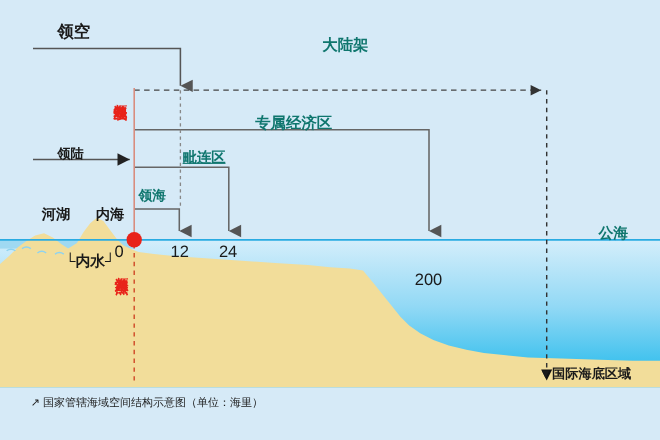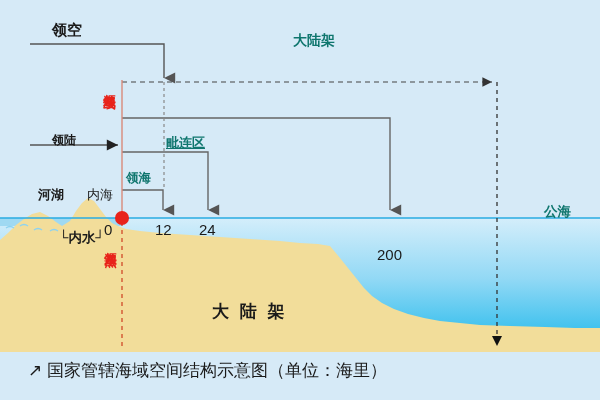--- a/index.html
+++ b/index.html
@@ -85,40 +85,41 @@
 
   </svg>
 
   <div class="lbl blk" style="left:52px;top:22px;font-size:15px;font-weight:bold;">领空</div>
 
   <div class="lbl blk" style="left:52px;top:134px;font-size:12px;font-weight:bold;">领陆</div>
 
   <div class="lbl cyan" style="left:293px;top:33px;font-size:14px;">大陆架</div>
 
 
+  <div class="lbl cyan" style="left:232px;top:104px;font-size:14px;">专属经济区</div>
 
   <div class="lbl cyan" style="left:166px;top:136px;font-size:13px;text-decoration:underline;">毗连区</div>
 
   <div class="lbl cyan" style="left:126px;top:172px;font-size:12.5px;">领海</div>
 
   <div class="lbl red vert" style="left:103px;top:84px;font-size:12.5px;">领海基线</div>
 
   <div class="lbl red vert" style="left:104px;top:242px;font-size:12.5px;">领海基点</div>
 
   <div class="lbl blk" style="left:38px;top:188px;font-size:13px;font-weight:bold;width:16px;line-height:1.05;text-align:center;">河湖</div>
 
-  <div class="lbl blk" style="left:87px;top:188px;font-size:13px;font-weight:normal;width:16px;line-height:1.05;">内海</div>
+  <div class="lbl blk" style="left:87px;top:188px;font-size:13px;font-weight:bold;width:16px;line-height:1.05;">内海</div>
 
   <div class="lbl blk" style="left:59px;top:231px;font-size:13.5px;font-weight:bold;">└内水┘</div>
 
   <div class="lbl cyan" style="left:500px;top:205px;font-size:13.5px;margin-left:44px;">公海</div>
 
+  <div class="lbl blk" style="left:490px;top:334px;font-size:12px;font-weight:bold;">▼国际海底区域</div>
 
-  <div class="lbl blk" style="left:212px;top:303px;font-size:17px;font-weight:bold;letter-spacing:3px;">大 陆 架</div>
 
   <div class="lbl num" style="left:104px;top:222px;">0</div>
   <div class="lbl num" style="left:155px;top:222px;">12</div>
   <div class="lbl num" style="left:199px;top:222px;">24</div>
   <div class="lbl num" style="left:377px;top:210px;margin-top:37px;">200</div>
 
-  <div class="lbl blk" style="left:28px;top:362px;font-size:17px;">↗ 国家管辖海域空间结构示意图（单位：海里）</div>
+  <div class="lbl blk" style="left:28px;top:362px;font-size:10px;">↗ 国家管辖海域空间结构示意图（单位：海里）</div>
 
 </div>
 
 </body></html>

